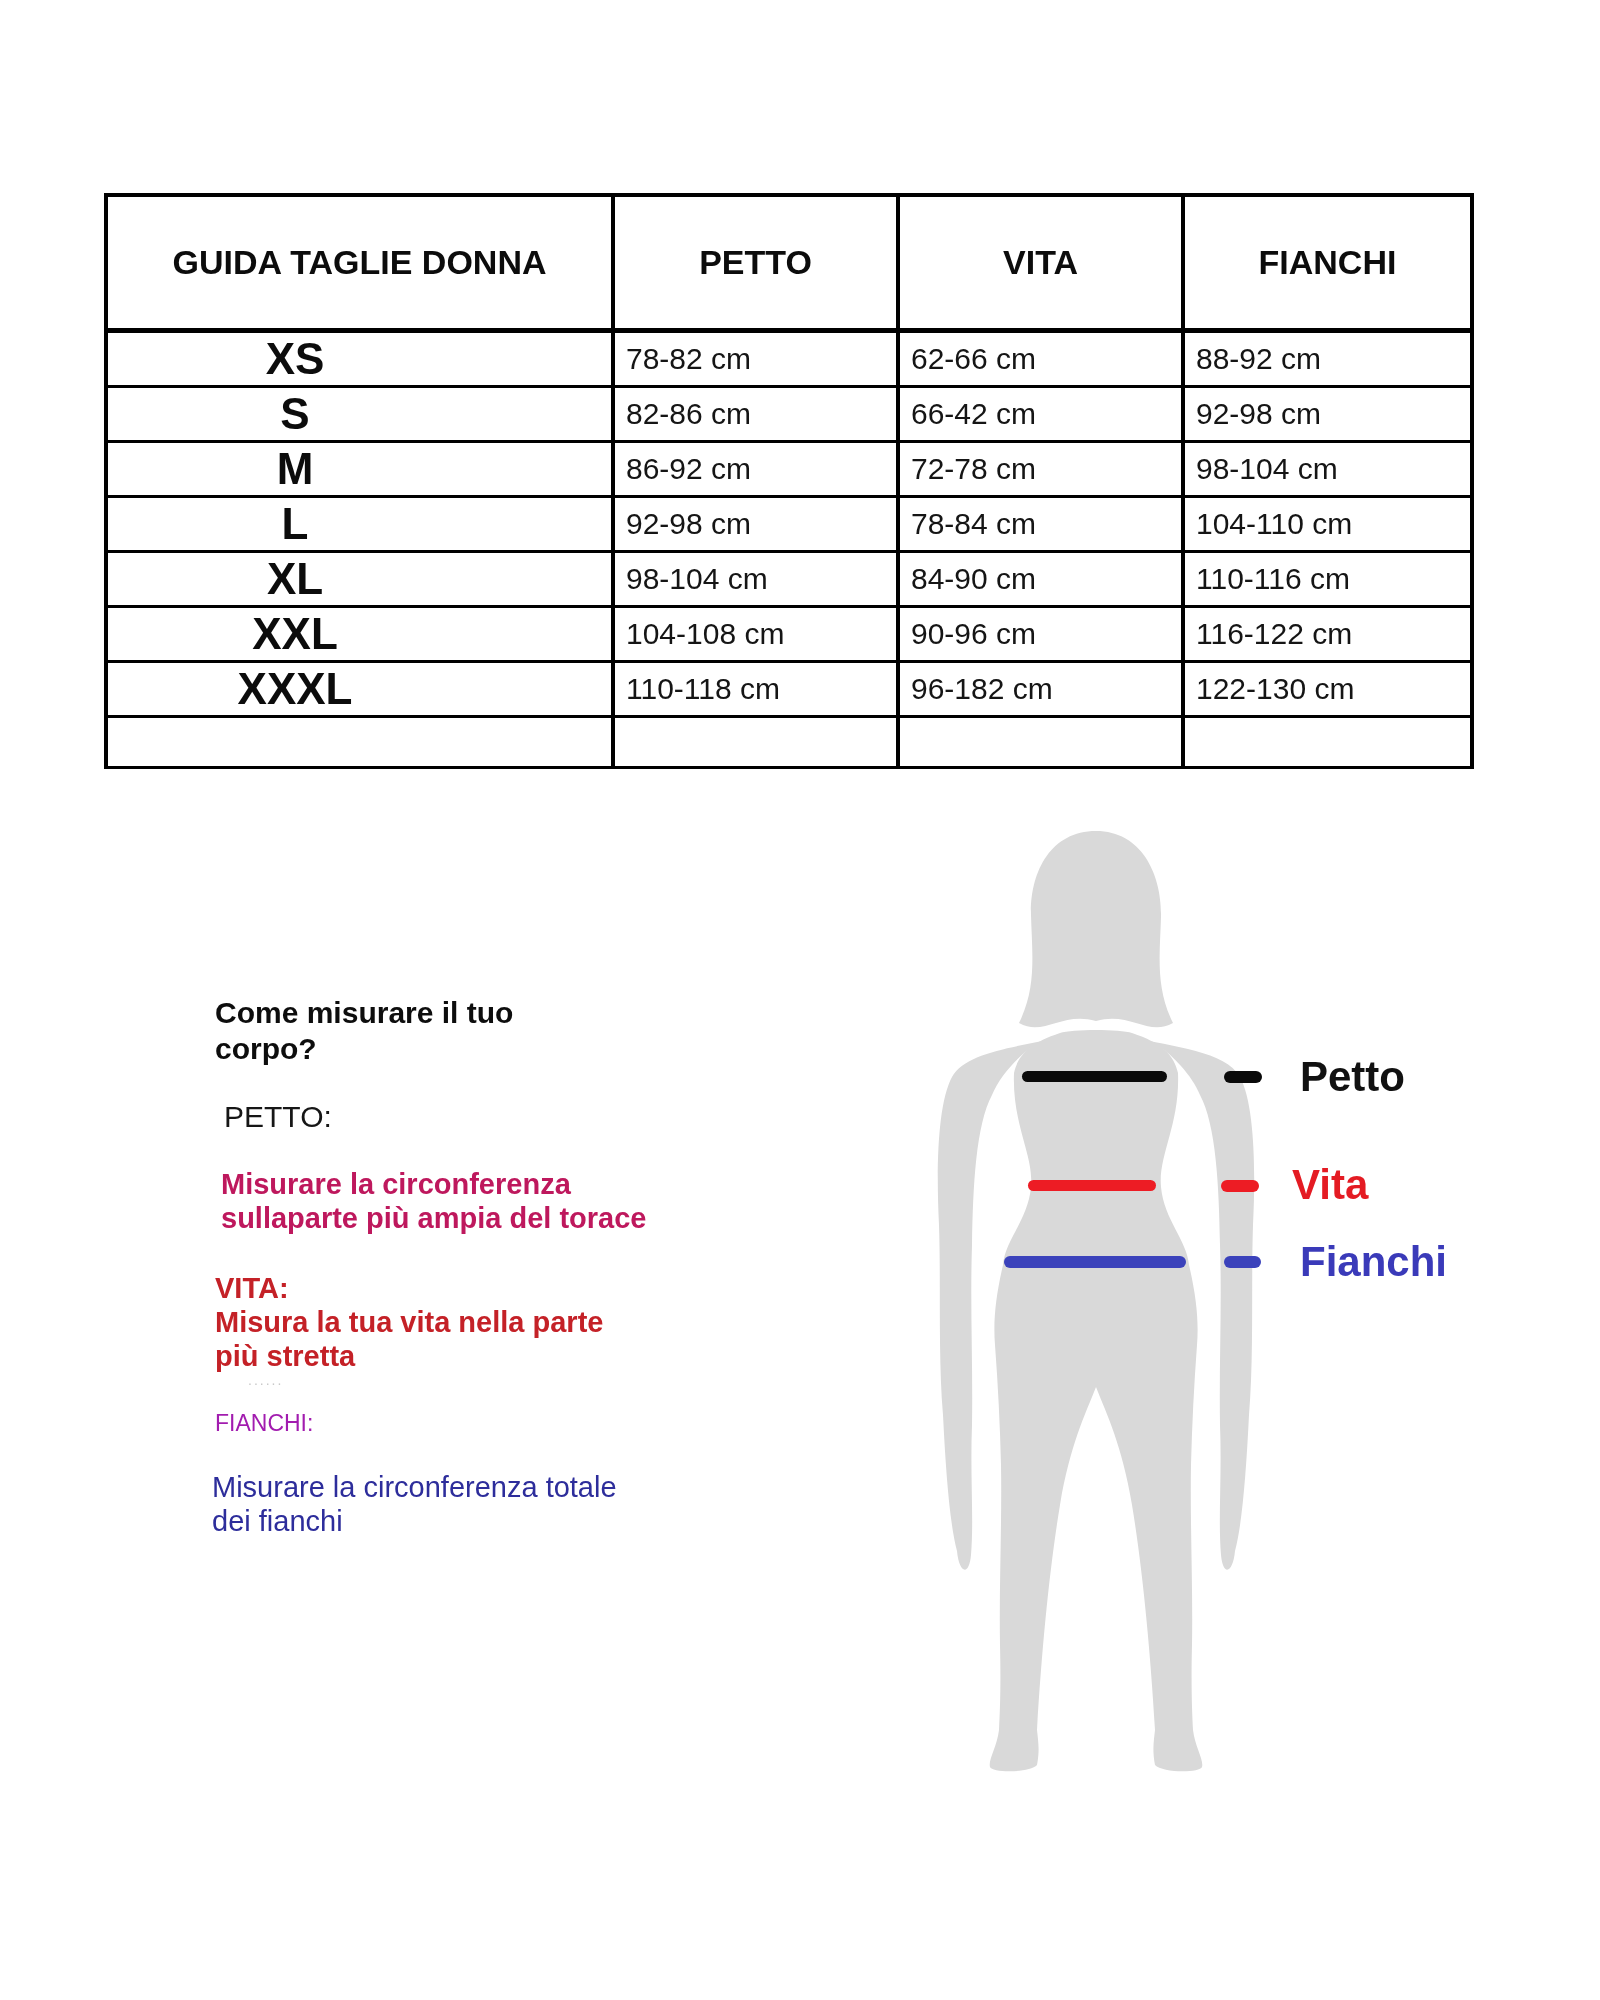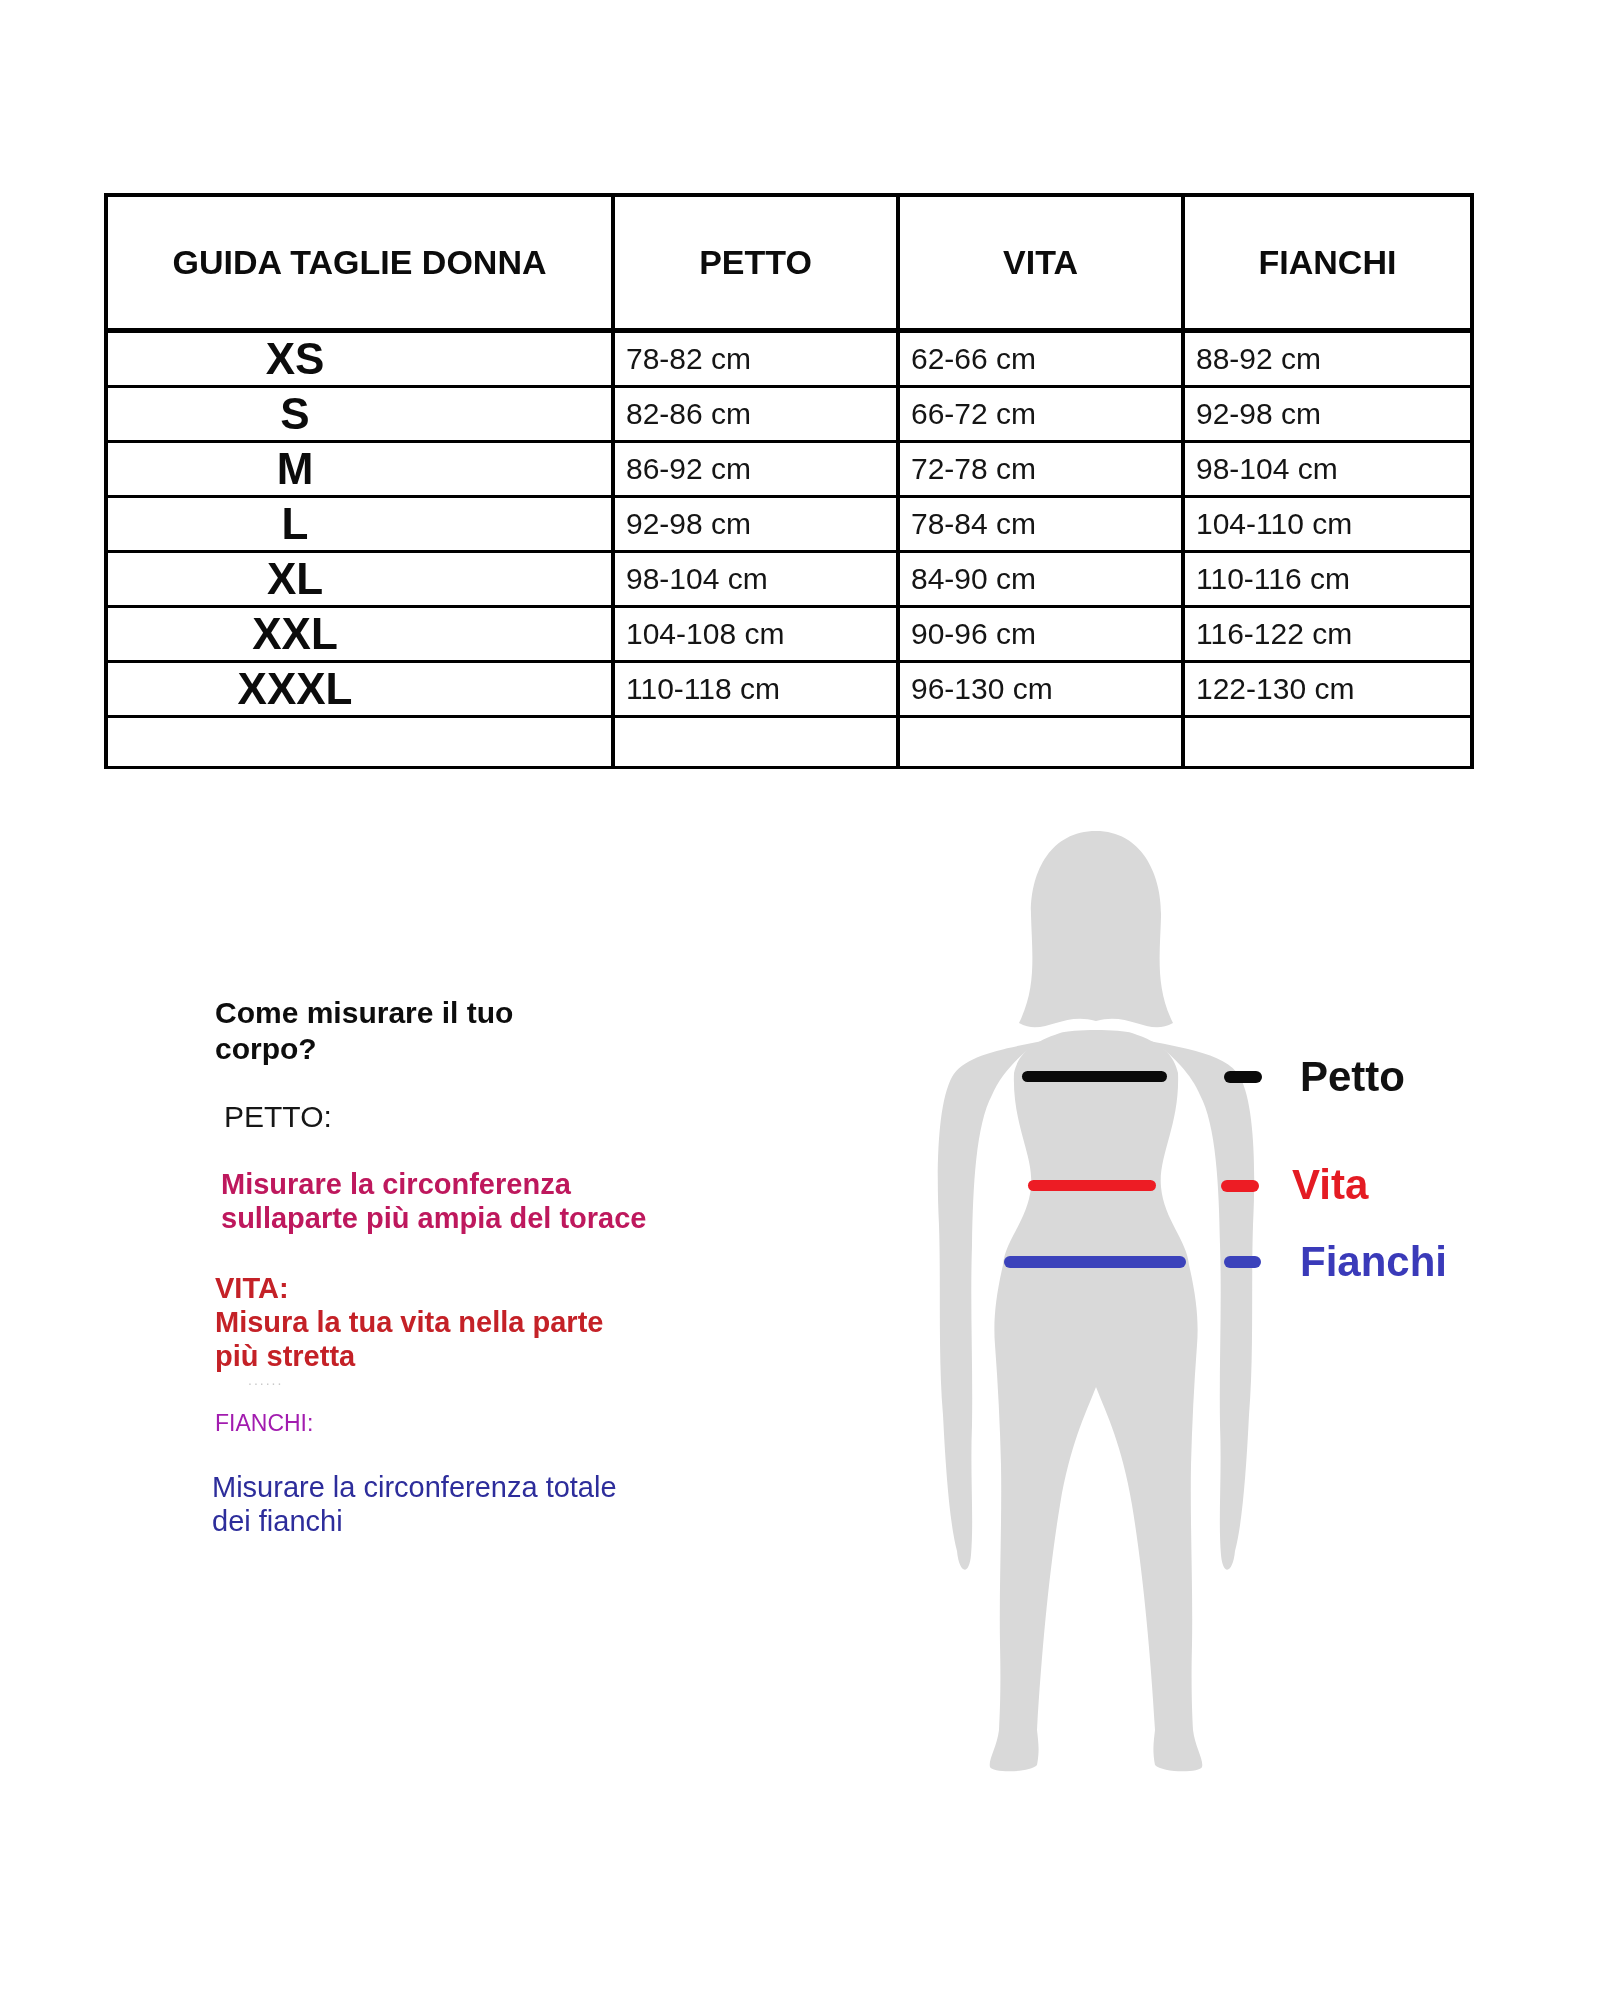--- a/index.html
+++ b/index.html
@@ -79,21 +79,21 @@
     </tr>
     <tr class="data-row">
       <td class="col-size">XS</td>
       <td class="col-measure">78-82 cm</td>
       <td class="col-measure">62-66 cm</td>
       <td class="col-measure">88-92 cm</td>
     </tr>
     <tr class="data-row">
       <td class="col-size">S</td>
       <td class="col-measure">82-86 cm</td>
-      <td class="col-measure">66-72 cm</td>
+      <td class="col-measure">66-42 cm</td>
       <td class="col-measure">92-98 cm</td>
     </tr>
     <tr class="data-row">
       <td class="col-size">M</td>
       <td class="col-measure">86-92 cm</td>
       <td class="col-measure">72-78 cm</td>
       <td class="col-measure">98-104 cm</td>
     </tr>
     <tr class="data-row">
       <td class="col-size">L</td>
@@ -109,21 +109,21 @@
     </tr>
     <tr class="data-row">
       <td class="col-size">XXL</td>
       <td class="col-measure">104-108 cm</td>
       <td class="col-measure">90-96 cm</td>
       <td class="col-measure">116-122 cm</td>
     </tr>
     <tr class="data-row">
       <td class="col-size">XXXL</td>
       <td class="col-measure">110-118 cm</td>
-      <td class="col-measure">96-130 cm</td>
+      <td class="col-measure">96-182 cm</td>
       <td class="col-measure">122-130 cm</td>
     </tr>
     <tr class="data-row">
       <td class="col-size"></td>
       <td class="col-measure"></td>
       <td class="col-measure"></td>
       <td class="col-measure"></td>
     </tr>
   </tbody>
     </table>

